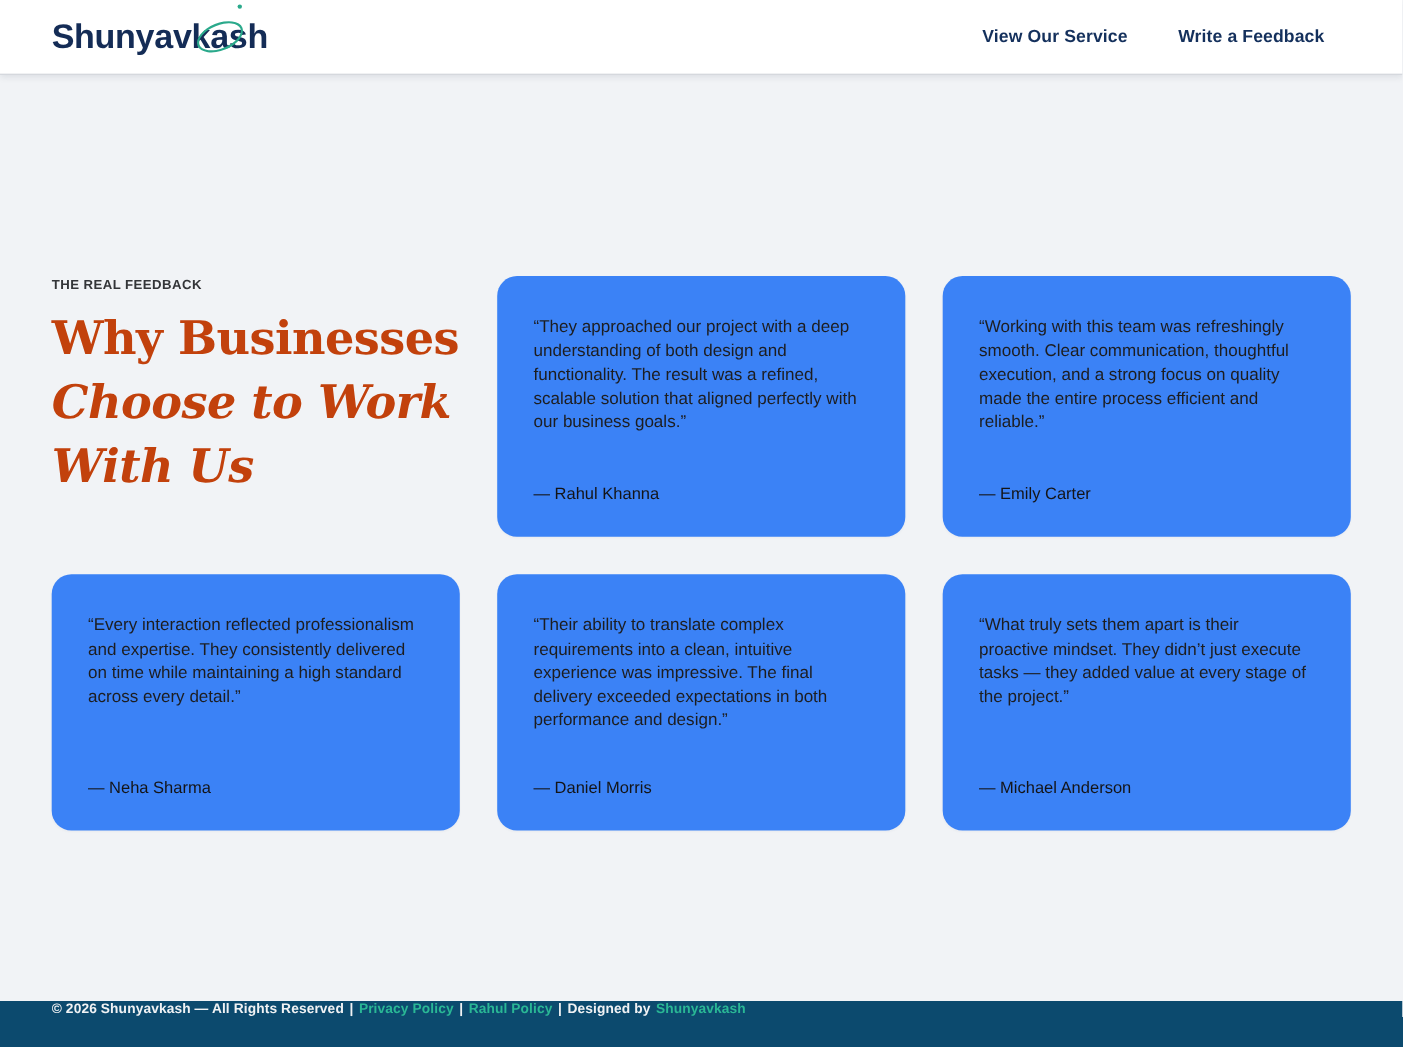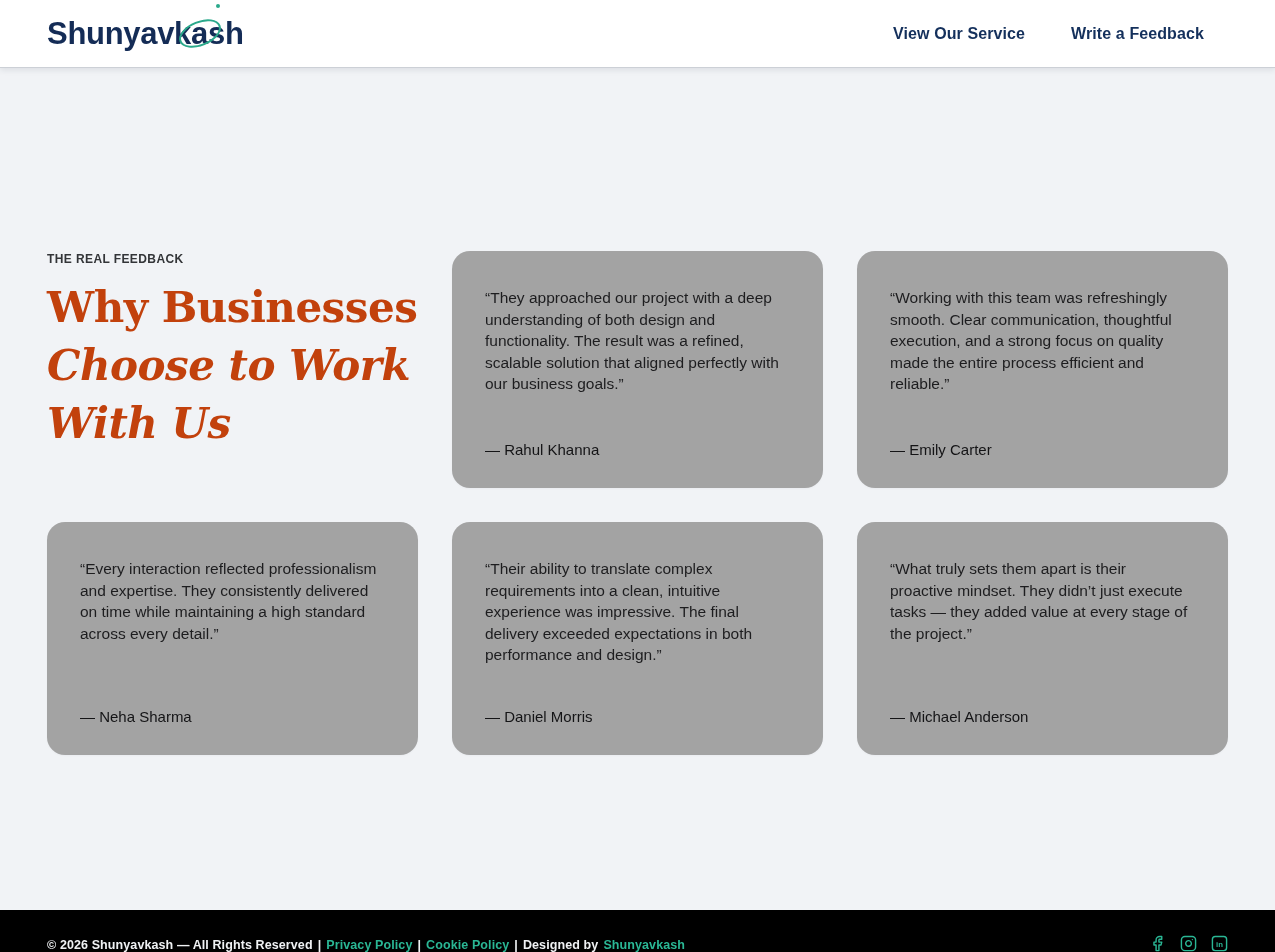--- a/index.html
+++ b/index.html
@@ -92,21 +92,21 @@
     font-family:"DejaVu Serif", serif;
     font-size:42px;
     line-height:58px;
     font-weight:700;
     color:#c2410c;
     letter-spacing:-0.5px;
   }
   .headline .italic { font-style:italic; }
 
   .card {
-    background:#a3a3a3;
+    background:#3b82f6;
     border-radius:18px;
     padding:36px 33px 30px 33px;
     display:flex;
     flex-direction:column;
     box-shadow:0 1px 2px rgba(30,40,60,0.03);
   }
   .quote {
     font-size:15.5px;
     line-height:21.5px;
     color:#1d1d1f;
@@ -115,23 +115,23 @@
   .author {
     margin-top:auto;
     font-size:15px;
     color:#141416;
   }
 
   
   .footer {
     flex:0 0 auto;
     height:42px;
-    background:#000000;
-    display:flex;
-    align-items:flex-end;
+    background:#0c4a6e;
+    display:flex;
+    align-items:flex-start;
     justify-content:space-between;
     padding:0 47px;
   }
   .footer-left {
     font-size:12.5px;
     font-weight:600;
     color:#f0f2f4;
     letter-spacing:0.1px;
     display:flex;
     gap:5px;
@@ -198,21 +198,21 @@
 
   </div>
 </div>
 
 <div class="footer">
   <div class="footer-left">
     <span>© 2026 Shunyavkash — All Rights Reserved</span>
     <span>|</span>
     <a href="#" class="teal">Privacy Policy</a>
     <span>|</span>
-    <a href="#" class="teal">Cookie Policy</a>
+    <a href="#" class="teal">Rahul Policy</a>
     <span>|</span>
     <span>Designed by</span>
     <a href="#" class="teal">Shunyavkash</a>
   </div>
   <div class="socials">
     <a href="#" aria-label="facebook">
       <svg viewBox="0 0 24 24" fill="none" stroke="currentColor" stroke-width="2" stroke-linecap="round" stroke-linejoin="round">
         <path d="M18 2h-3a5 5 0 0 0-5 5v3H7v4h3v8h4v-8h3l1-4h-4V7a1 1 0 0 1 1-1h3z"></path>
       </svg>
     </a>

